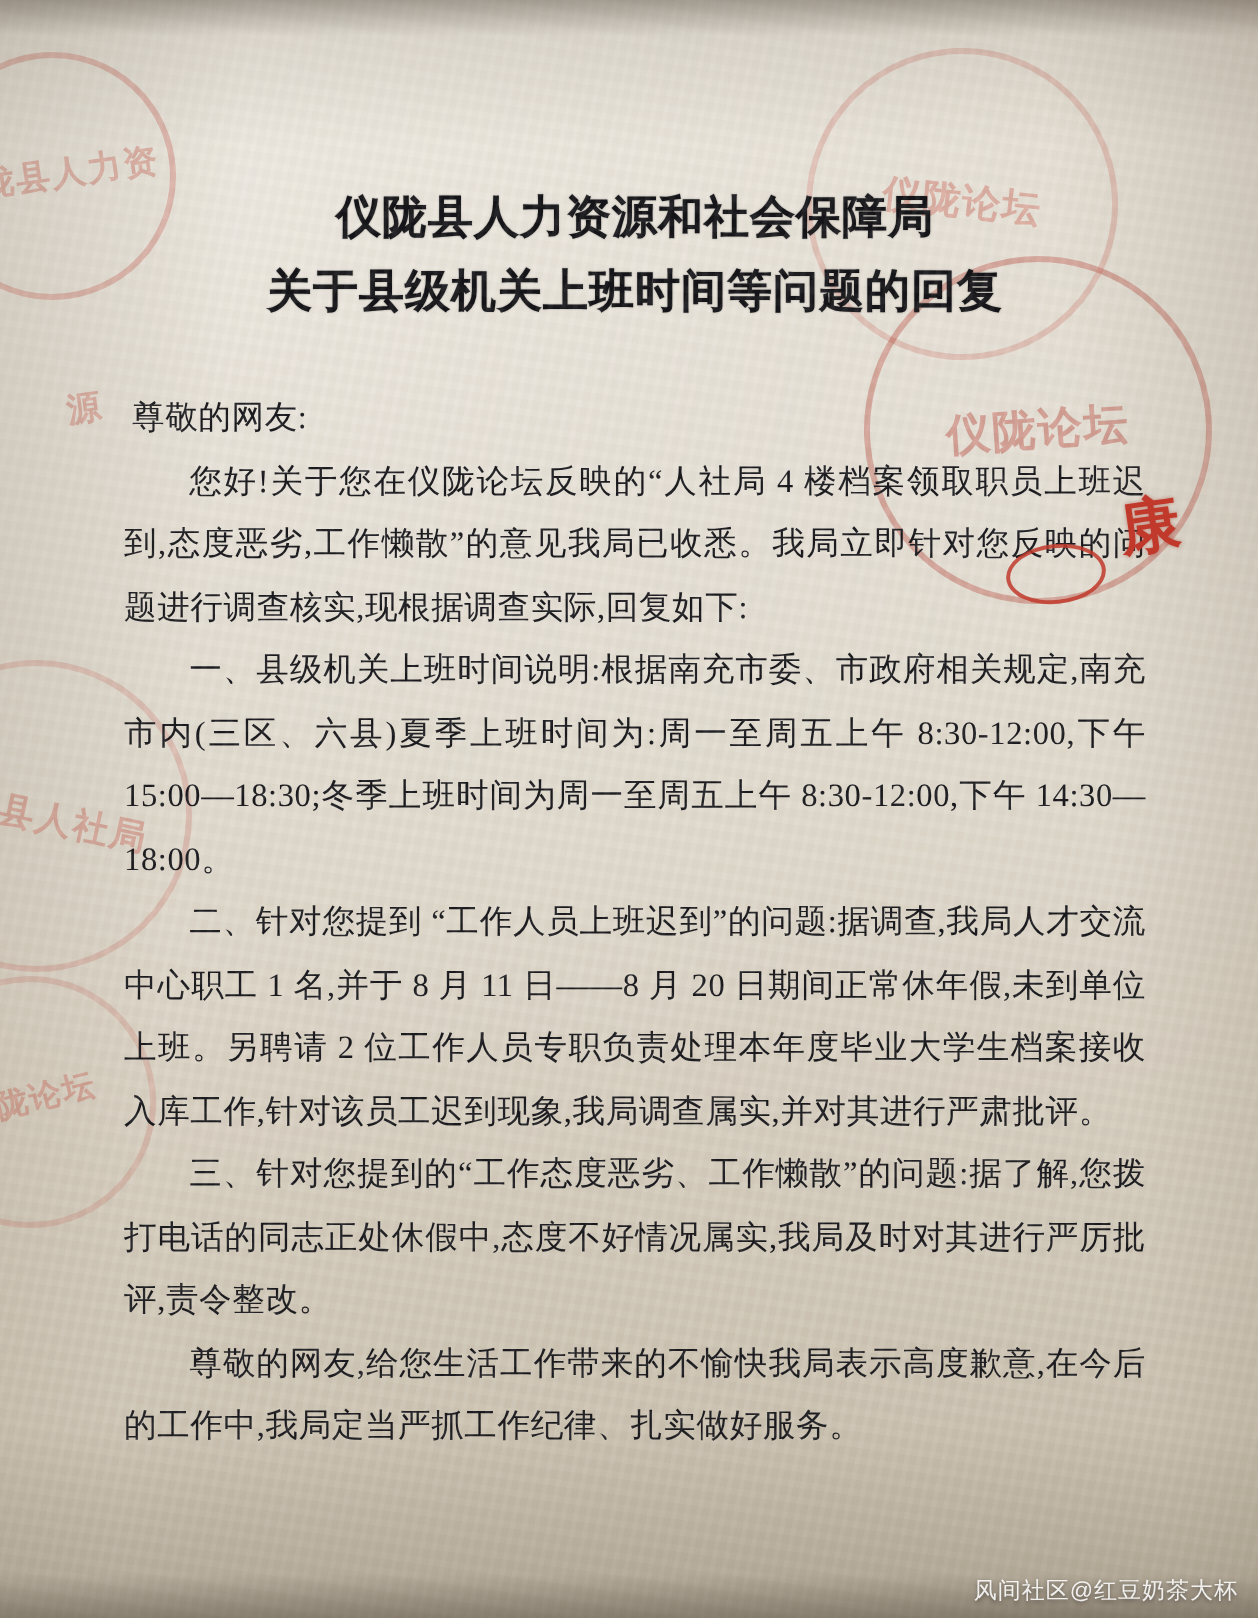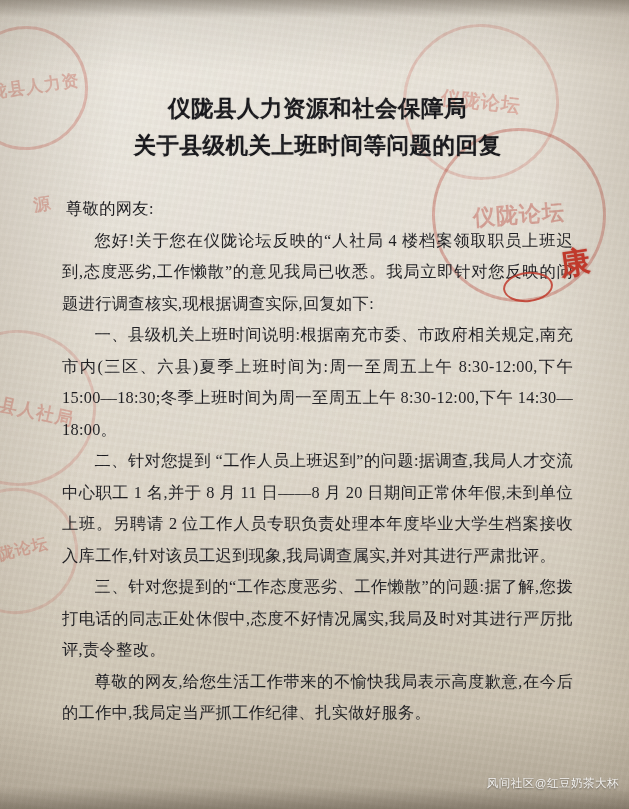--- a/index.html
+++ b/index.html
@@ -161,21 +161,21 @@
     z-index: 8;
     border: 2.2px solid #c0392b;
     border-radius: 50%;
     transform: rotate(-6deg);
     opacity: 0.85;
   }
 
   .watermark {
     position: absolute;
     right: 10px;
-    bottom: 18px;
+    bottom: 6px;
     z-index: 9;
     color: rgba(255,255,255,0.88);
     font-size: 11.5px;
     font-family: "Liberation Sans", sans-serif;
     text-shadow: 0 1px 2px rgba(0,0,0,0.45);
     letter-spacing: 0.5px;
   }
 
   
   .scan-edge-top {

